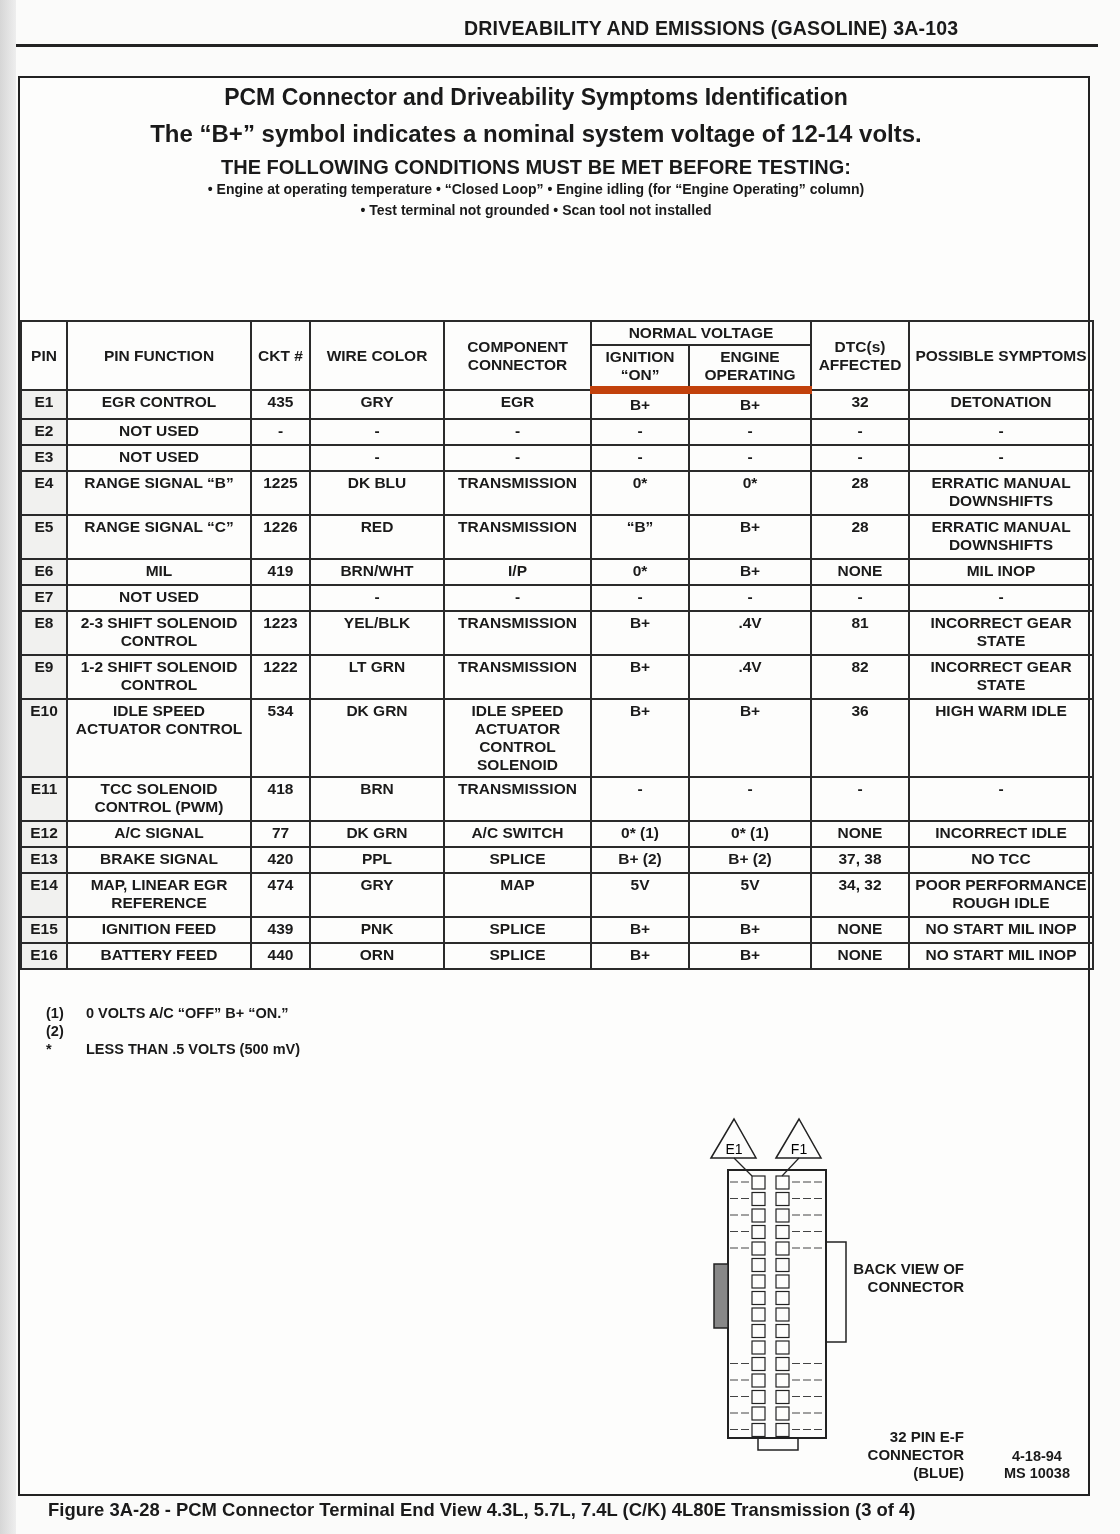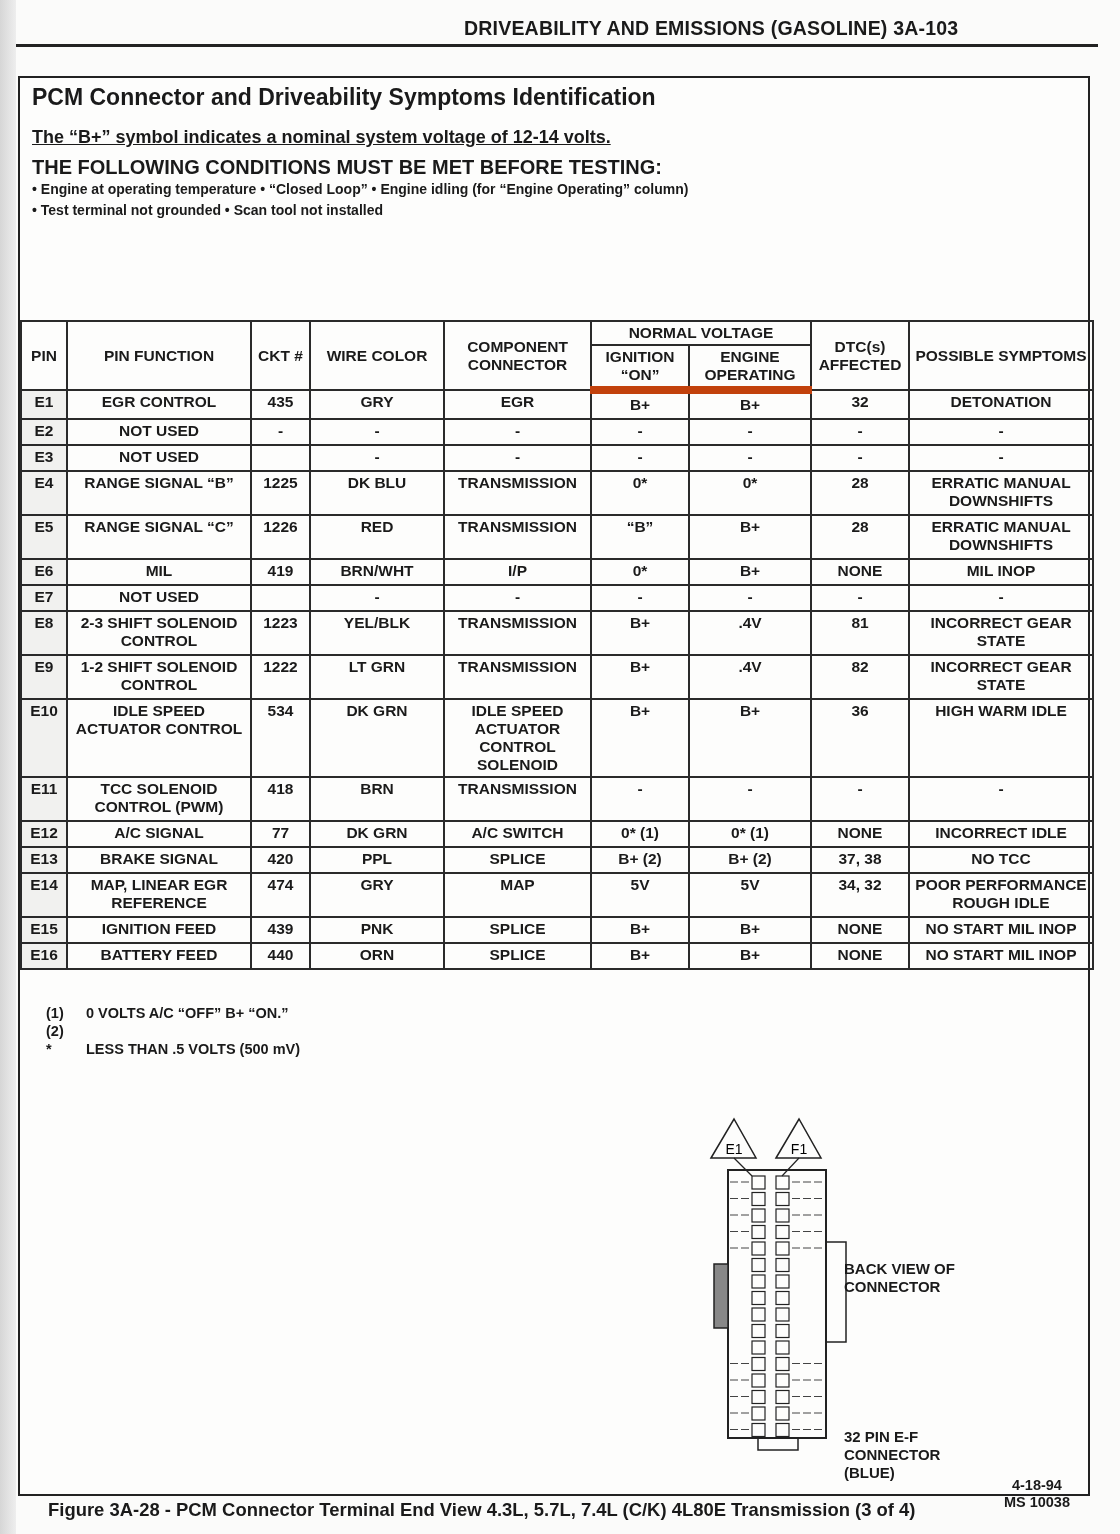--- a/index.html
+++ b/index.html
@@ -20,28 +20,28 @@
     white-space: nowrap;
   }
   .header-rule {
     position: absolute; left: 16px; top: 44px; width: 1082px; height: 3px;
     background: #222;
   }
   .frame {
     position: absolute; left: 18px; top: 76px; width: 1072px; height: 1420px;
     border: 2px solid #222; box-sizing: border-box; background: #fdfdfc;
   }
-  .intro { position: absolute; left: 12px; top: 0; width: 1024px; }
+  .intro { position: absolute; left: 4px; top: 0; width: 1024px; text-align: center; }
   .intro-title {
     margin-top: 6px; font-weight: bold; font-size: 23px;
   }
   .intro-para {
     margin: 8px 6px 0 6px; font-weight: bold; font-size: 18px; line-height: 21px;
   }
-  .intro-bplus { margin-top: 16px; font-weight: bold; font-size: 18px; text-decoration: underline; }
+  .intro-bplus { margin-top: 9px; font-weight: bold; font-size: 24px; }
   .intro-cond-title { margin-top: 8px; font-weight: bold; font-size: 20px; }
   .intro-cond { font-weight: bold; font-size: 14px; line-height: 21px; }
 
   table.pins {
     position: absolute; left: 0px; top: 242px; width: 1072px;
     border-collapse: collapse; table-layout: fixed;
     font-size: 15.5px; font-weight: bold;
   }
   table.pins th, table.pins td {
     border: 2px solid #2a2a2a; padding: 2px 4px; vertical-align: top;
@@ -58,23 +58,23 @@
 
   .notes {
     position: absolute; left: 26px; top: 926px; font-size: 14.5px; font-weight: bold; line-height: 18px;
   }
   .note-row { display: flex; }
   .note-mark { width: 40px; }
   .note-text { width: 360px; }
 
   .diagram { position: absolute; left: 676px; top: 1036px; width: 390px; height: 380px; }
   .diag-label {
-    position: absolute; font-weight: bold; font-size: 15px; text-align: left; line-height: 18px;
-  }
-  .ref { position: absolute; right: 18px; top: 1370px; font-size: 14.5px; font-weight: bold; text-align: center; line-height: 17px; margin-top: 29px; }
+    position: absolute; font-weight: bold; font-size: 15px; text-align: right; line-height: 18px;
+  }
+  .ref { position: absolute; right: 18px; top: 1370px; font-size: 14.5px; font-weight: bold; text-align: center; line-height: 17px; }
 
   .caption {
     position: absolute; left: 48px; top: 1499px; font-weight: bold; font-size: 19px;
     white-space: nowrap; transform: scaleX(0.97); transform-origin: left top;
   }
 </style>
 </head>
 <body>
 
 <div class="scan-edge"></div>

